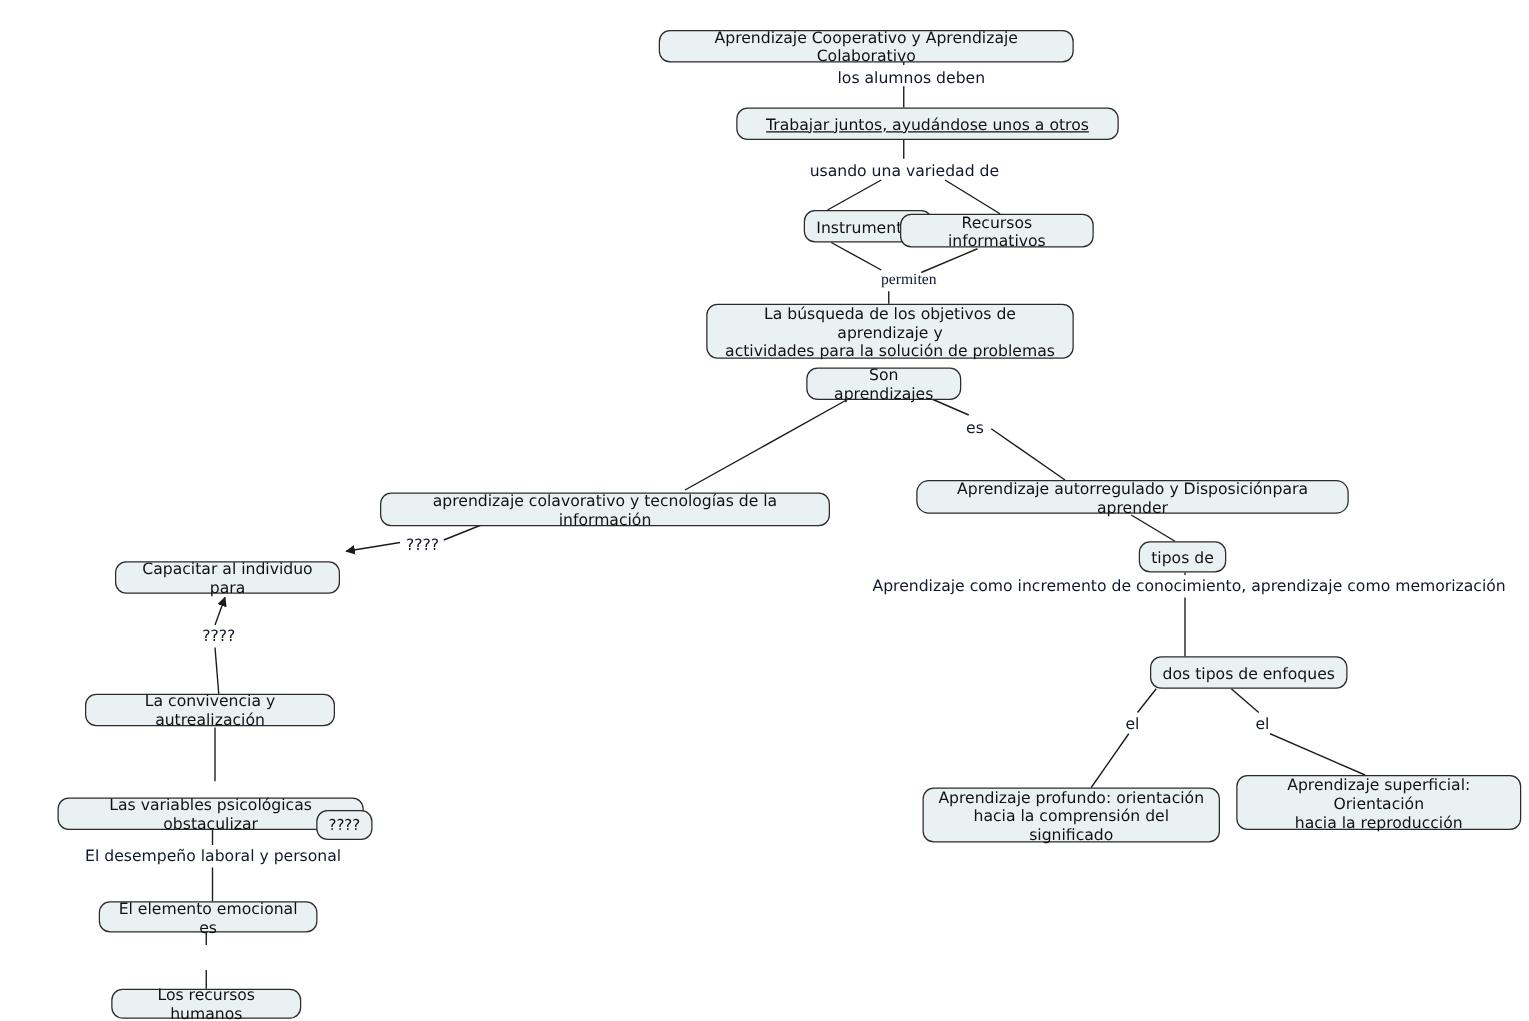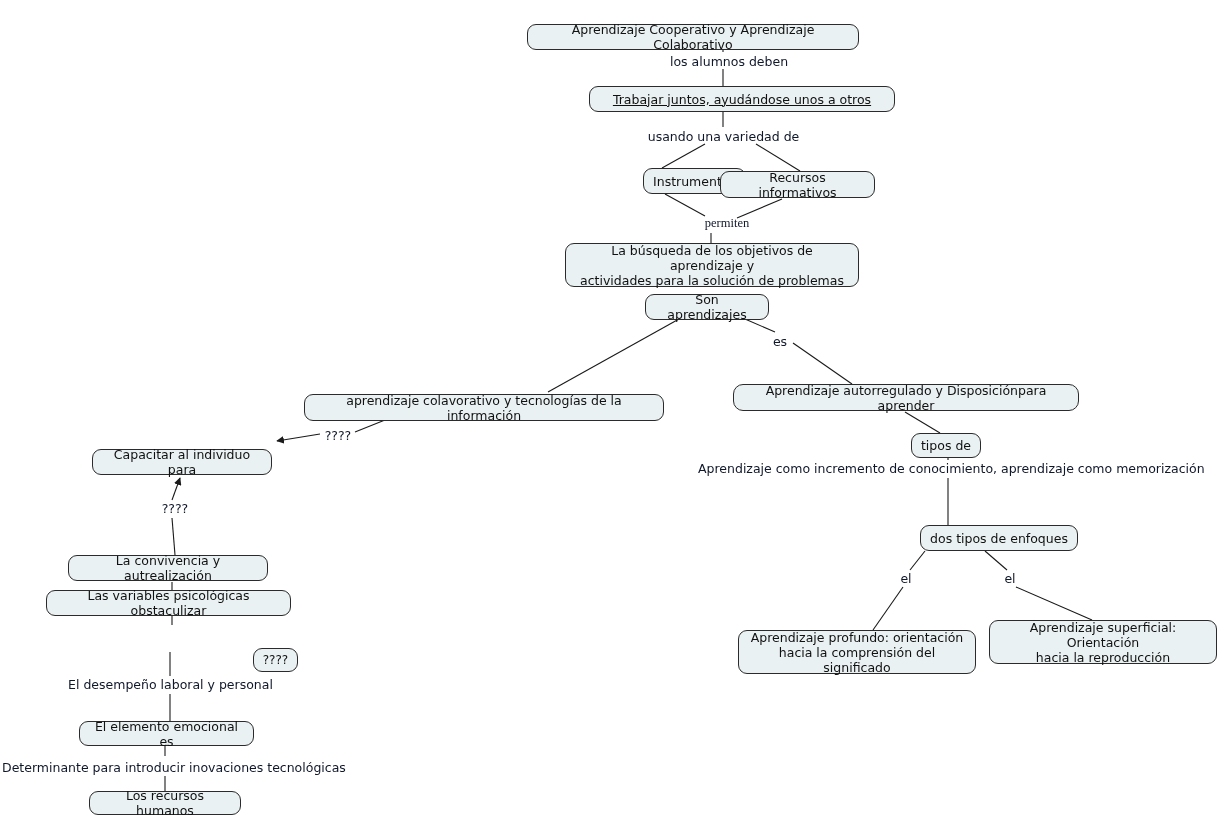--- a/index.html
+++ b/index.html
@@ -136,21 +136,21 @@
   <div class="node" style="left:738px; top:630px; width:238px; height:44px;">Aprendizaje profundo: orientación
 hacia la comprensión del significado</div>
 
   <div class="node" style="left:989px; top:620px; width:228px; height:44px;">Aprendizaje superficial: Orientación
 hacia la reproducción</div>
 
   <div class="node" style="left:92px; top:449px; width:180px; height:26px;">Capacitar al individuo para</div>
 
   <div class="node" style="left:68px; top:555px; width:200px; height:26px;">La convivencia y autrealización</div>
 
-  <div class="node" style="left:46px; top:590px; width:245px; height:26px;">Las variables psicológicas obstaculizar</div>
+  <div class="node" style="left:46px; top:638px; width:245px; height:26px;">Las variables psicológicas obstaculizar</div>
 
   <div class="node" style="left:253px; top:648px; width:45px; height:24px; font-size:12px;">????</div>
 
   <div class="node" style="left:79px; top:721px; width:175px; height:25px;">El elemento emocional es</div>
 
   <div class="node" style="left:89px; top:791px; width:152px; height:24px;">Los recursos humanos</div>
 
   <div class="link-label" style="left:670px; top:54px; width:106px;">los alumnos deben</div>
 
   <div class="link-label" style="left:646px; top:129px; width:155px;">usando una variedad de</div>
@@ -158,21 +158,20 @@
   <div class="link-label" style="left:692px; top:216px; width:70px;font-family:Liberation Serif, serif;">permiten</div>
 
   <div class="link-label" style="left:768px; top:334px; width:24px;">es</div>
 
   <div class="link-label" style="left:318px; top:428px; width:40px;">????</div>
 
   <div class="link-label" style="left:155px; top:501px; width:40px;">????</div>
 
   <div class="link-label" style="left:68px; top:677px; width:205px;">El desempeño laboral y personal</div>
 
-  <div class="link-label" style="left:2px; top:760px; width:328px;">Determinante para introducir inovaciones tecnológicas</div>
 
   <div class="link-label" style="left:698px; top:461px; width:492px;">Aprendizaje como incremento de conocimiento, aprendizaje como memorización</div>
 
   <div class="link-label" style="left:896px; top:571px; width:20px;">el</div>
 
   <div class="link-label" style="left:1000px; top:571px; width:20px;">el</div>
 
 </div>
 
 </body></html>

